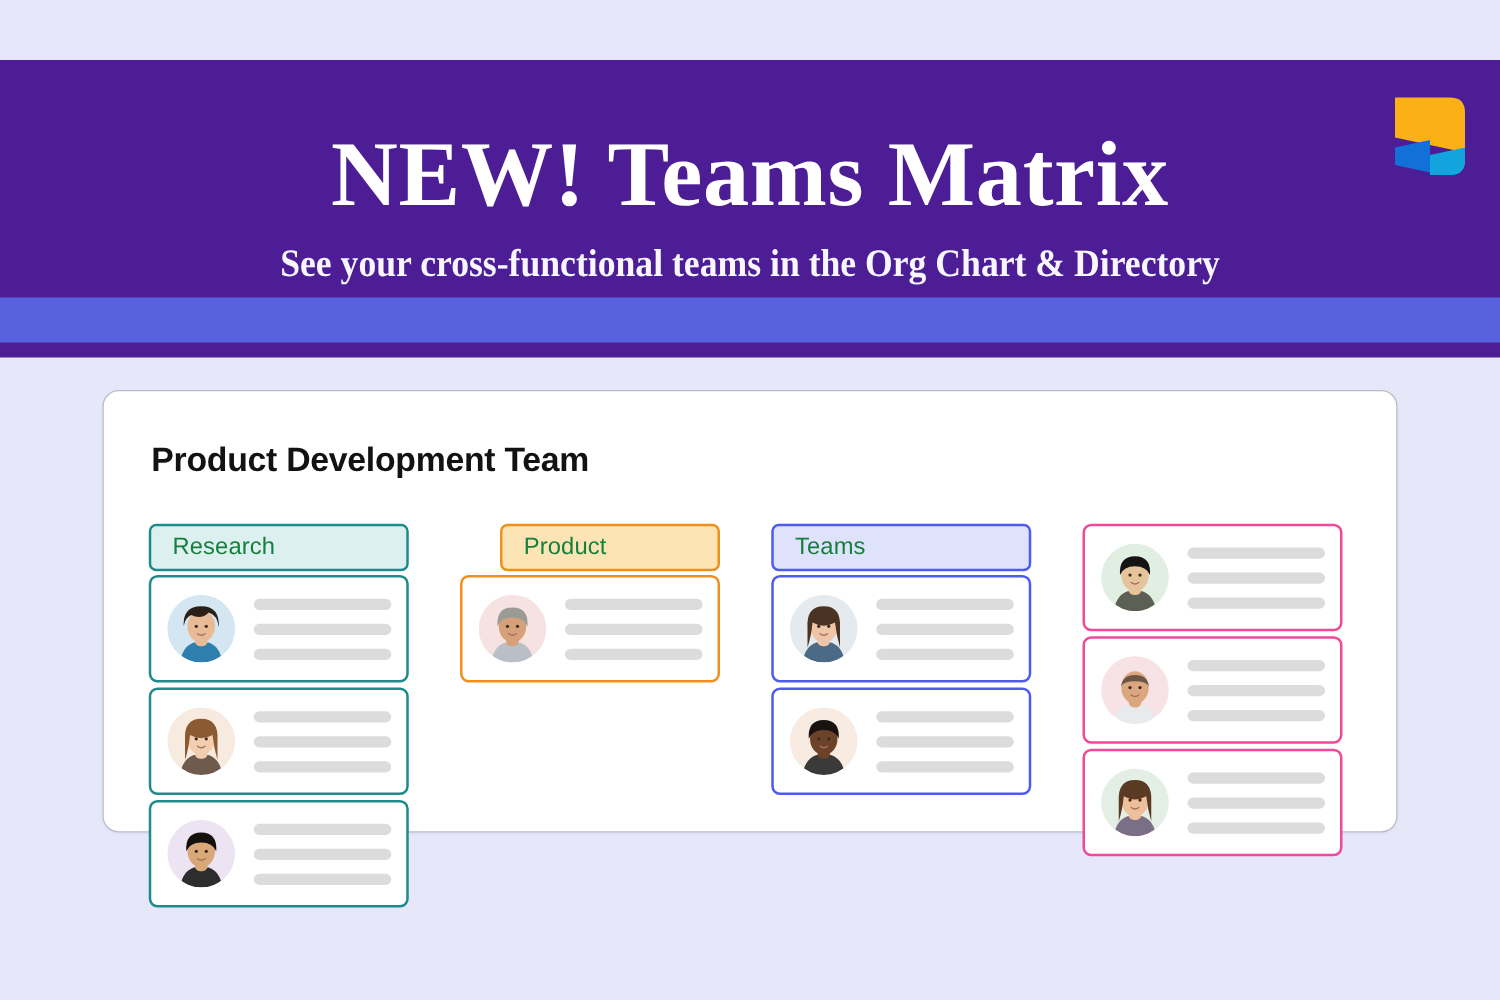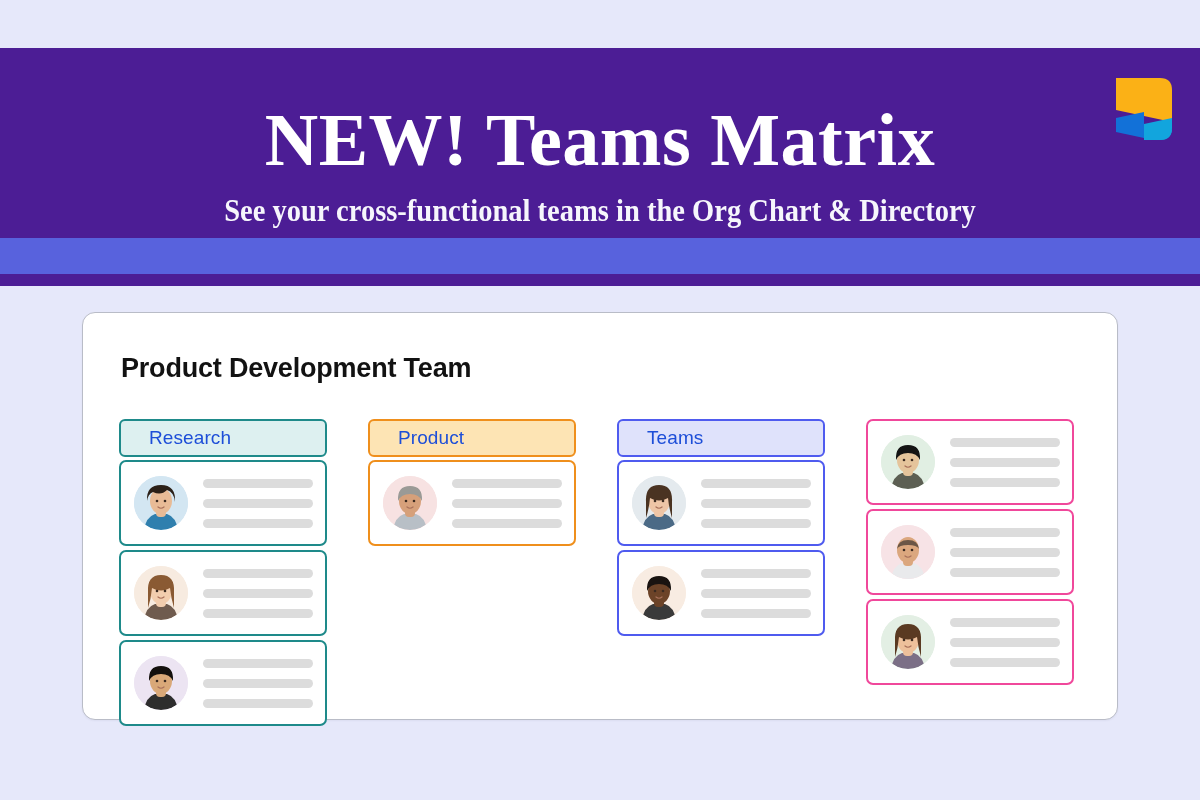--- a/index.html
+++ b/index.html
@@ -43,21 +43,21 @@
     width:84px; height:84px;
   }
   .accent-stripe {
     position:absolute; left:0; top:238px; width:1200px; height:36px;
     background:#5862dd;
   }
 
   
   .board-card {
     position:absolute; left:82px; top:312px;
-    width:1036px; height:408px;
+    width:1036px; height:354px;
     background:#ffffff;
     border:1px solid #b9bcc7;
     border-radius:13px;
     box-shadow:0 1px 2px rgba(40,40,80,0.05);
   }
   .board-title {
     position:absolute; left:38px; top:40px;
     font-size:27px;
     font-weight:700;
     color:#121212;
@@ -77,23 +77,23 @@
     flex-direction:column;
   }
 
   .col-header {
     height:38px;
     border-radius:6px;
     border-width:2px;
     border-style:solid;
     display:flex;
     align-items:center;
-    padding-left:28px;
+    padding-left:17px;
     font-size:19px;
-    color:#1d4ed8;
+    color:#15803d;
     letter-spacing:0.1px;
     margin-bottom:3px;
   }
 
   .member-card {
     height:86px;
     background:#ffffff;
     border-radius:7px;
     border-width:2px;
     border-style:solid;
@@ -226,21 +226,21 @@
   </svg>
             </div>
             <div class="skel-lines">
               <div class="skel" style="width: 100%;"></div>
               <div class="skel" style="width: 100%;"></div>
               <div class="skel" style="width: 100%;"></div>
             </div>
           </div>
         </div>
         <div class="team-column">
-          <div class="col-header" style="background: rgb(253, 228, 180); border-color: rgb(239, 143, 28);">Product</div>
+          <div class="col-header" style="background: rgb(253, 228, 180); border-color: rgb(239, 143, 28); margin-left: 32px;">Product</div>
           <div class="member-card" style="border-color: rgb(239, 143, 28);">
             <div class="avatar" style="background: rgb(247, 226, 226);">
               <svg viewBox="0 0 54 54" width="54" height="54" aria-hidden="true">
     <defs>
                   <clipPath id="c4">
                     <circle cx="27" cy="27" r="27"></circle>
                   </clipPath>
                 </defs>
     <g clip-path="url(#c4)">
       <rect width="54" height="54" fill="#f7e2e2"></rect>

